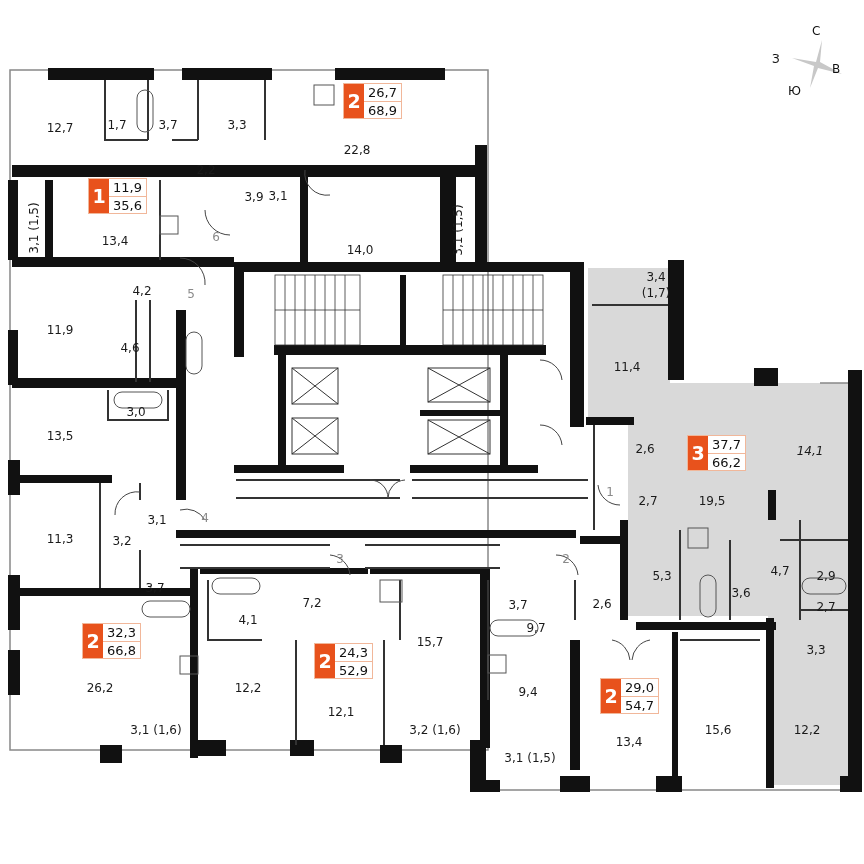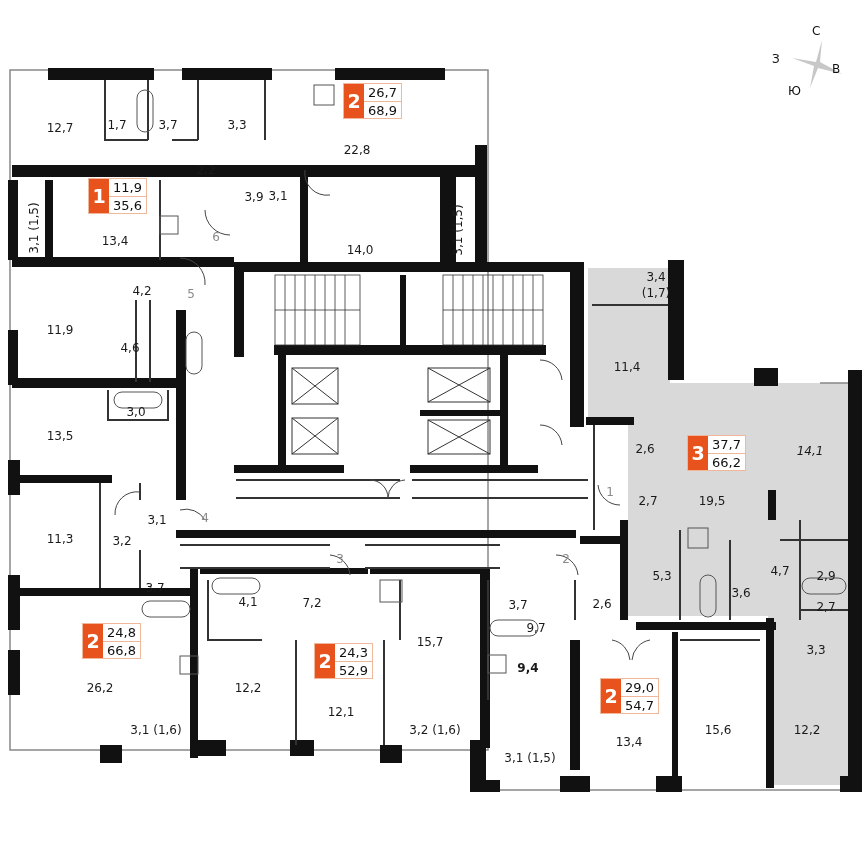--- a/index.html
+++ b/index.html
@@ -176,29 +176,29 @@
     <span class="lbl " style="left: 142px; top: 291px;">4,2</span>
     <span class="lbl " style="left: 60px; top: 330px;">11,9</span>
     <span class="lbl " style="left: 130px; top: 348px;">4,6</span>
     <span class="lbl " style="left: 60px; top: 436px;">13,5</span>
     <span class="lbl " style="left: 136px; top: 412px;">3,0</span>
     <span class="lbl " style="left: 157px; top: 520px;">3,1</span>
     <span class="lbl " style="left: 60px; top: 539px;">11,3</span>
     <span class="lbl " style="left: 122px; top: 541px;">3,2</span>
     <span class="lbl " style="left: 155px; top: 588px;">3,7</span>
     <span class="lbl " style="left: 100px; top: 688px;">26,2</span>
-    <span class="lbl " style="left: 248px; top: 602px; text-align: right;">4,1</span>
+    <span class="lbl " style="left: 248px; top: 620px; text-align: right;">4,1</span>
     <span class="lbl " style="left: 312px; top: 603px;">7,2</span>
     <span class="lbl " style="left: 430px; top: 642px;">15,7</span>
     <span class="lbl " style="left: 248px; top: 688px;">12,2</span>
     <span class="lbl " style="left: 341px; top: 712px;">12,1</span>
     <span class="lbl " style="left: 518px; top: 605px;">3,7</span>
     <span class="lbl " style="left: 602px; top: 604px;">2,6</span>
     <span class="lbl " style="left: 536px; top: 628px;">9,7</span>
-    <span class="lbl " style="left: 528px; top: 668px; font-weight: bold;">9,4</span>
+    <span class="lbl " style="left: 528px; top: 692px;">9,4</span>
     <span class="lbl " style="left: 629px; top: 742px;">13,4</span>
     <span class="lbl " style="left: 718px; top: 730px;">15,6</span>
     <span class="lbl " style="left: 807px; top: 730px;">12,2</span>
     <span class="lbl " style="left: 816px; top: 650px;">3,3</span>
     <span class="lbl " style="left: 826px; top: 607px;">2,7</span>
     <span class="lbl " style="left: 741px; top: 593px;">3,6</span>
     <span class="lbl " style="left: 780px; top: 571px;">4,7</span>
     <span class="lbl " style="left: 826px; top: 547px; margin-top: 29px;">2,9</span>
     <span class="lbl " style="left: 662px; top: 576px;">5,3</span>
     <span class="lbl " style="left: 712px; top: 501px;">19,5</span>
@@ -242,21 +242,21 @@
     <div class="badge" style="left: 687px; top: 435px;">
       <div class="rooms">3</div>
       <div class="areas">
         <span>37,7</span>
         <span>66,2</span>
       </div>
     </div>
     <div class="badge" style="left: 82px; top: 623px;">
       <div class="rooms">2</div>
       <div class="areas">
-        <span>24,8</span>
+        <span>32,3</span>
         <span>66,8</span>
       </div>
     </div>
     <div class="badge" style="left: 314px; top: 643px;">
       <div class="rooms">2</div>
       <div class="areas">
         <span>24,3</span>
         <span>52,9</span>
       </div>
     </div>

